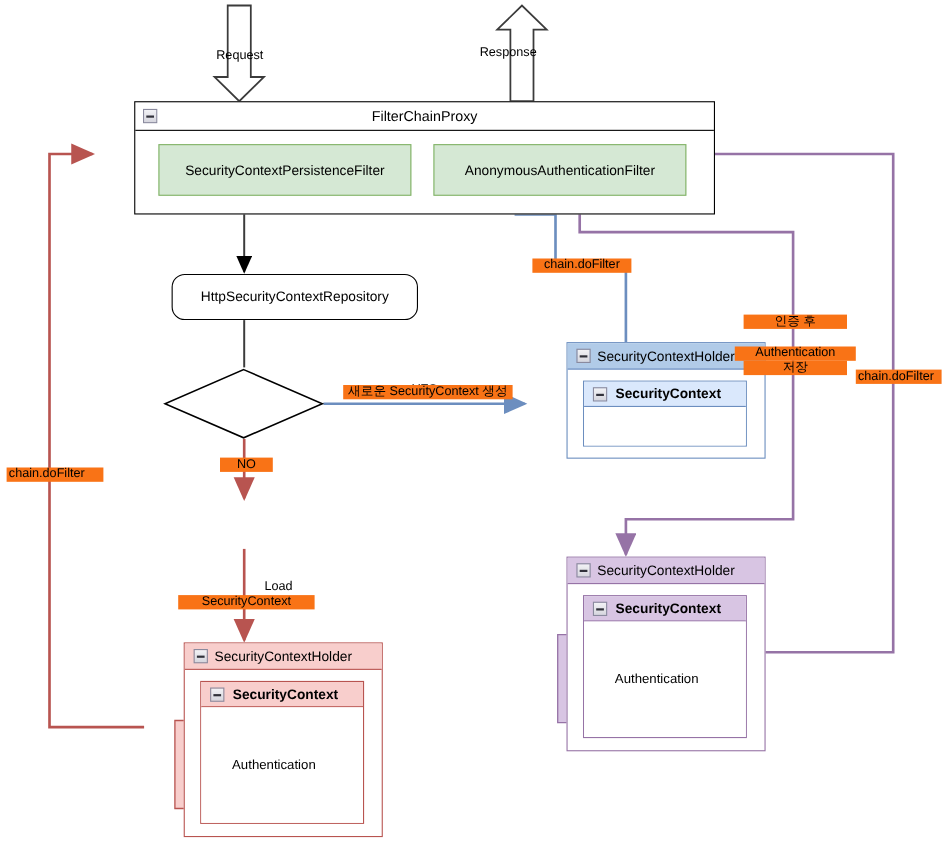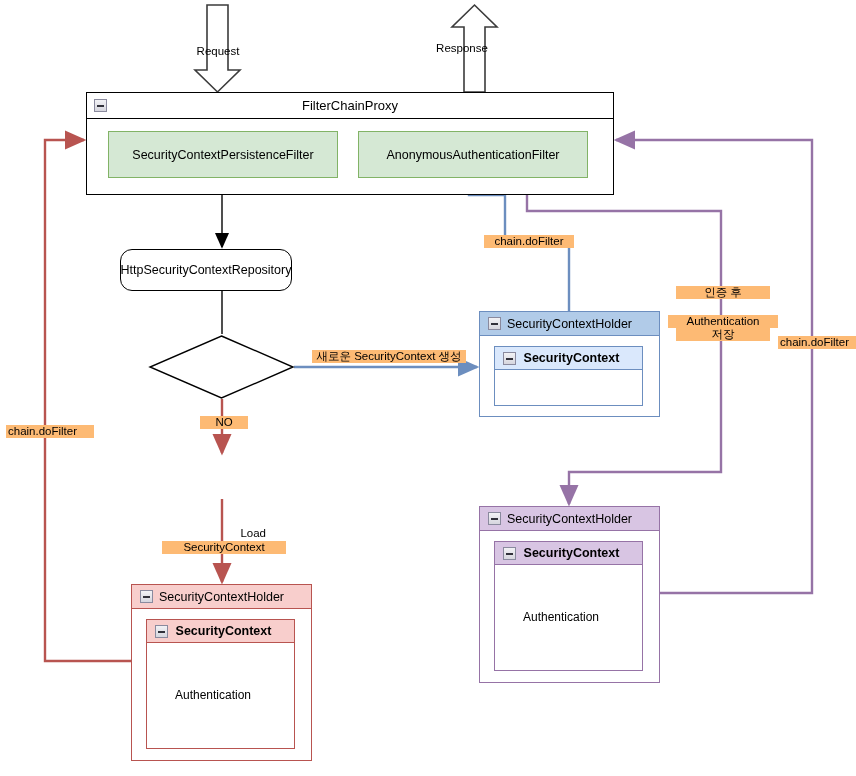--- a/index.html
+++ b/index.html
@@ -1,36 +1,36 @@
 <!DOCTYPE html>
 <html><head>
 <meta charset="utf-8">
 <style>
   html,body{margin:0;padding:0;background:#ffffff;}
   body{width:856px;height:776px;font-family:"Liberation Sans",sans-serif;color:#000;}
   #stage{position:relative;width:856px;height:776px;overflow:hidden;}
   svg#wires{position:absolute;left:0;top:0;width:856px;height:776px;}
 
-  .node{position:absolute;box-sizing:border-box;}
+  .node{position:absolute;box-sizing:border-box;margin-left:36px;}
 
   
   .fcp{left:86px;top:92px;width:528px;height:103px;border:1.4px solid #000;background:#fff;}
   .fcp-title{position:absolute;left:0;top:0;width:100%;height:26px;line-height:26px;
              text-align:center;font-size:13px;border-bottom:1.4px solid #000;box-sizing:border-box;}
   .collapse{position:absolute;left:7px;top:6px;width:13px;height:13px;border:1px solid #8a8a9e;
             background:linear-gradient(#f2f2f5,#d6d6de);box-sizing:border-box;}
   .collapse:after{content:"";position:absolute;left:2px;top:5px;width:7px;height:2px;background:#31313a;}
 
   .greenbox{position:absolute;top:38px;height:47px;background:#d5e8d4;border:1.2px solid #82b366;
             display:flex;align-items:center;justify-content:center;font-size:12.5px;box-sizing:border-box;}
   .gb1{left:21px;width:230px;}
   .gb2{left:271px;width:230px;}
 
   
-  .repo{left:120px;top:249px;width:172px;height:42px;border:1.4px solid #000;border-radius:12px;
+  .repo{left:120px;top:249px;width:224px;height:42px;border:1.4px solid #000;border-radius:12px;
         background:#fff;display:flex;align-items:center;justify-content:center;font-size:12.5px;}
   .session{left:175px;top:455px;width:93px;height:44px;border:1.4px solid #b85450;border-radius:9px;
         background:#f8cecc;display:flex;align-items:center;justify-content:center;font-size:12.5px;}
 
   
   .decision{left:150px;top:336px;width:143px;height:62px;}
   .decision .dtext{position:absolute;left:0;top:0;width:100%;height:100%;
         display:flex;align-items:center;justify-content:center;font-size:12.5px;}
 
   
@@ -66,21 +66,21 @@
   .holder-red .hdr2{background:#f8cecc;border-bottom:1.2px solid #b85450;}
   .holder-red .ibody{height:105px;}
 
   
   .note{position:absolute;left:14px;top:12px;width:104px;height:80px;}
   .note .nlbl{position:absolute;left:0;top:0;width:100%;height:100%;
         display:flex;align-items:center;justify-content:center;font-size:12px;}
 
   
   .lbl{position:absolute;font-size:11.5px;color:#000;text-align:center;white-space:nowrap;line-height:13px;}
-  .lbl.boxed{background:#fdba74;padding:0 2px;}
+  .lbl.boxed{background:#f97316;padding:0 2px;}
 </style>
 </head>
 <body>
 
 <div id="stage">
 
   <svg id="wires" viewBox="0 0 856 776">
     <defs>
       <marker id="ah-black" markerWidth="10" markerHeight="10" refX="8" refY="4" orient="auto">
         <path d="M0,0 L9,4 L0,8 z" fill="#000"></path>

